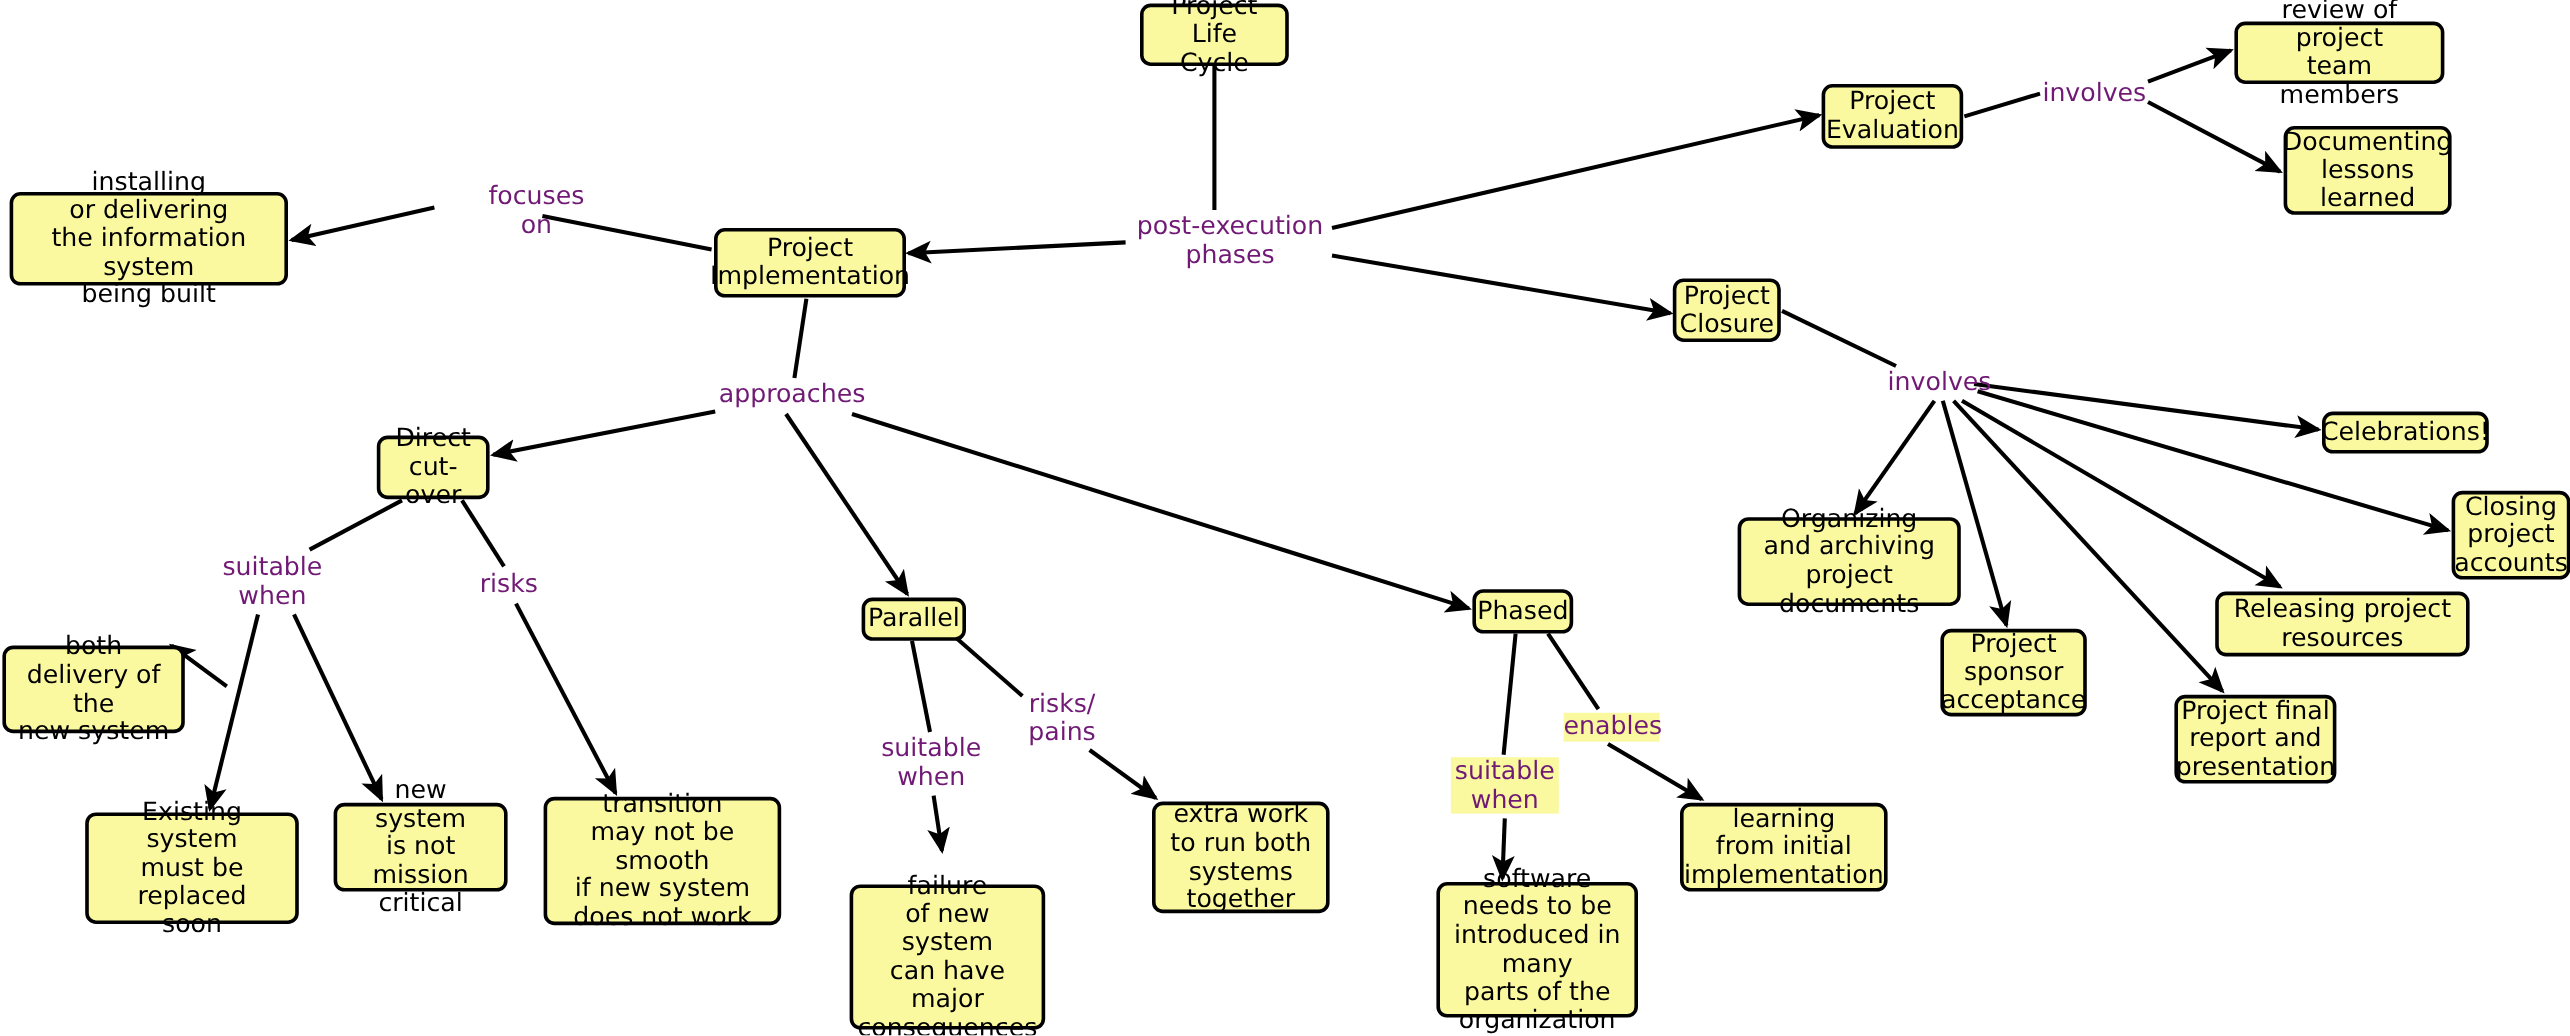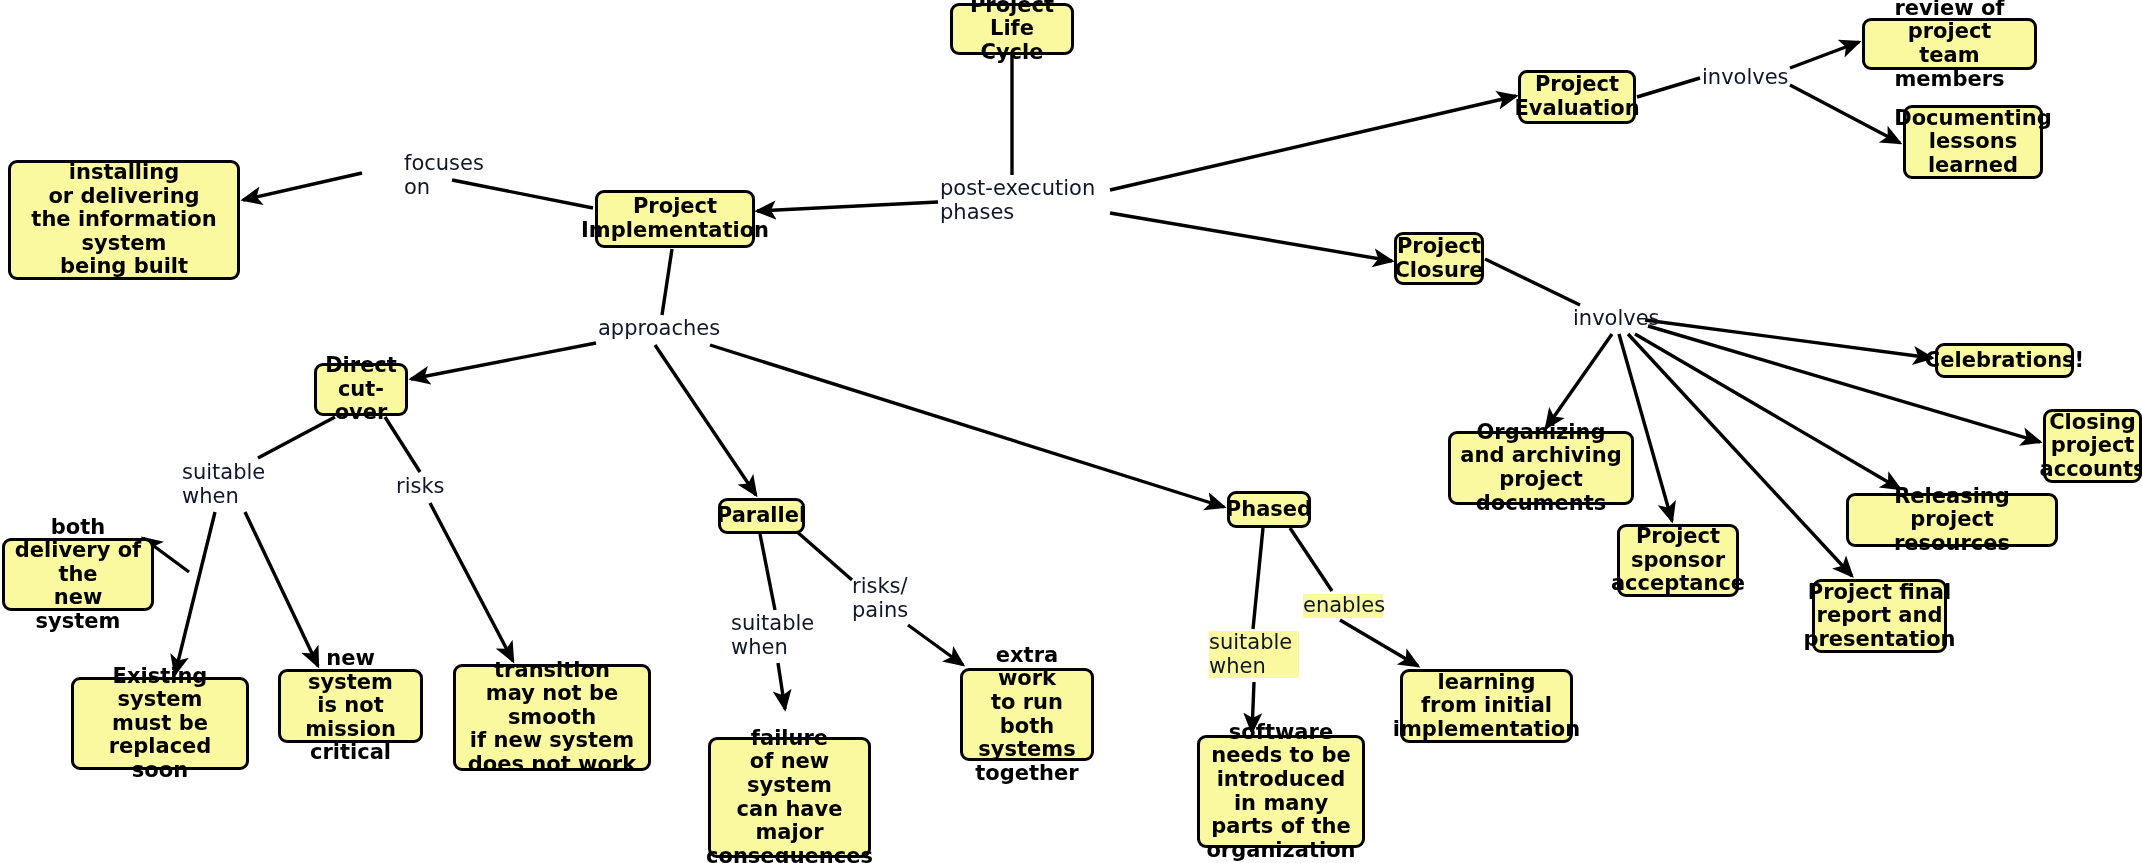--- a/index.html
+++ b/index.html
@@ -35,28 +35,27 @@
     display: flex;
     align-items: center;
     justify-content: center;
     text-align: center;
     color: #000000;
     font-size: 21px;
     line-height: 1.12;
     padding: 3px 7px;
     white-space: pre-line;
     font-family: "DejaVu Sans", sans-serif;
-    font-weight: bold;
   }
   .link-label {
     position: absolute;
-    color: #0f172a;
+    color: #701a75;
     font-size: 21px;
     line-height: 1.12;
-    text-align: left;
+    text-align: center;
     white-space: pre-line;
     background: transparent;
     font-family: "DejaVu Sans", sans-serif;
   }
   .link-label.hl {
     background: #fbf9a0;
   }
 </style>
 </head>
 <body>
@@ -103,21 +102,21 @@
         <polyline points="1290,528 1332,591" fill="none" stroke="#000000" stroke-width="3.4" stroke-linecap="butt" stroke-linejoin="round"></polyline>
         <polyline points="1254,682 1252,732" fill="none" stroke="#000000" stroke-width="3.4" stroke-linecap="butt" stroke-linejoin="round" marker-end="url(#arrowhead)"></polyline>
         <polyline points="1340,620 1418,666" fill="none" stroke="#000000" stroke-width="3.4" stroke-linecap="butt" stroke-linejoin="round" marker-end="url(#arrowhead)"></polyline>
       </g>
   </svg>
   <div id="node-layer">
       <div class="node" style="left: 950px; top: 3px; width: 124px; height: 52px;">Project Life
 Cycle</div>
       <div class="node" style="left: 595px; top: 190px; width: 160px; height: 58px;">Project
 Implementation</div>
-      <div class="node" style="left: 8px; top: 160px; width: 232px; height: 120px;">installing
+      <div class="node" style="left: 8px; top: 160px; width: 232px; height: 78px;">installing
 or delivering
 the information system
 being built</div>
       <div class="node" style="left: 1518px; top: 70px; width: 118px; height: 54px;">Project
 Evaluation</div>
       <div class="node" style="left: 1862px; top: 18px; width: 175px; height: 52px;">review of project
 team members</div>
       <div class="node" style="left: 1903px; top: 105px; width: 140px; height: 74px;">Documenting
 lessons
 learned</div>
@@ -152,21 +151,21 @@
 critical</div>
       <div class="node" style="left: 453px; top: 664px; width: 198px; height: 107px;">transition
 may not be smooth
 if new system
 does not work</div>
       <div class="node" style="left: 718px; top: 498px; width: 87px; height: 36px;">Parallel</div>
       <div class="node" style="left: 708px; top: 712px; width: 163px; height: 121px; margin-top: 25px;">failure
 of new system
 can have major
 consequences</div>
-      <div class="node" style="left: 960px; top: 668px; width: 134px; height: 93px;">extra work
+      <div class="node" style="left: 960px; top: 668px; width: 148px; height: 93px;">extra work
 to run both
 systems
 together</div>
       <div class="node" style="left: 1227px; top: 491px; width: 84px; height: 37px;">Phased</div>
       <div class="node" style="left: 1197px; top: 735px; width: 168px; height: 113px;">software
 needs to be
 introduced in many
 parts of the
 organization</div>
       <div class="node" style="left: 1400px; top: 669px; width: 173px; height: 74px;">learning

